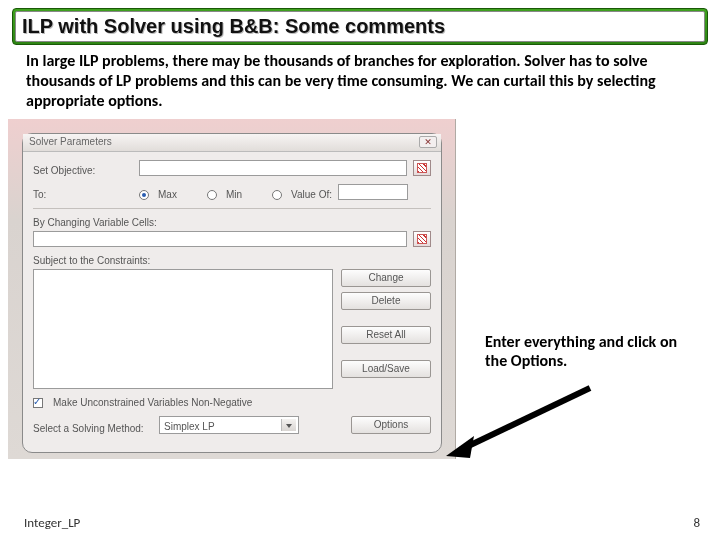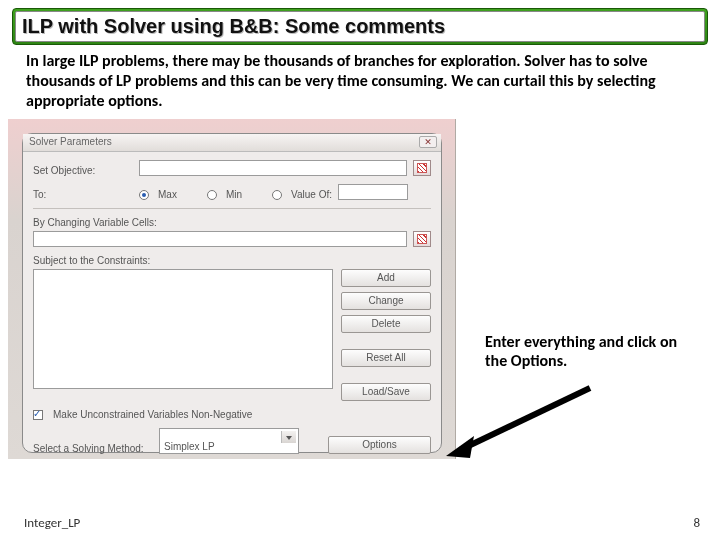--- a/index.html
+++ b/index.html
@@ -118,21 +118,21 @@
     text-align:center; line-height:16px;
   }
   .btns .spacer { height: 6px; }
   .chk {
     width:10px;height:10px;border:1px solid #777;display:inline-block;
     background:#fff;margin-right:4px;position:relative;
   }
   .chk::after{content:"✓";position:absolute;left:-1px;top:-3px;font-size:10px;color:#2a5db0;}
   .select {
     width: 140px; height:18px; background:#fff; border:1px solid #9b9b9b;
-    position:relative; font-size:10px; color:#555; padding:12px 4px;
+    position:relative; font-size:10px; color:#555; padding:4px 4px;
   }
   .select::after{
     content:""; position:absolute; right:2px; top:2px; width:14px; height:12px;
     background:linear-gradient(#f4f2f0,#d9d5d2); border-left:1px solid #bbb;
   }
   .select::before{
     content:""; position:absolute; right:6px; top:7px;
     border-left:3px solid transparent;border-right:3px solid transparent;border-top:4px solid #555;
     z-index:1;
   }
@@ -202,42 +202,41 @@
       <div class="lbl-sm" style="margin-bottom:3px">By Changing Variable Cells:</div>
       <div class="row">
         <div class="txt"></div>
         <div class="iconbtn"></div>
       </div>
 
       <div class="lbl-sm" style="margin:6px 0 3px 0">Subject to the Constraints:</div>
       <div class="constraints-row">
         <div class="listbox"></div>
         <div class="btns">
-          <div class="wbtn">Add</div>
           <div class="wbtn">Change</div>
           <div class="wbtn">Delete</div>
           <div class="spacer"></div>
           <div class="wbtn">Reset All</div>
           <div class="spacer"></div>
           <div class="wbtn">Load/Save</div>
         </div>
       </div>
 
       <div class="row" style="margin-top:8px">
         <span class="chk"></span>
         <span class="lbl-sm">Make Unconstrained Variables Non-Negative</span>
       </div>
 
       <div class="row">
         <span class="lbl" style="min-width:120px">Select a Solving Method:</span>
         <div class="select">
           <span>Simplex LP</span>
         </div>
         <div style="flex:1"></div>
-        <div class="wbtn" style="width:103px">Options</div>
+        <div class="wbtn" style="width:80px">Options</div>
       </div>
 
     </div>
   </div>
 </div>
 
 <div class="annotation">Enter everything and click on the Options.</div>
 
 <svg class="arrow" viewBox="0 0 180 100">
   <line x1="150" y1="18" x2="20" y2="80" stroke="#000" stroke-width="6"></line>

